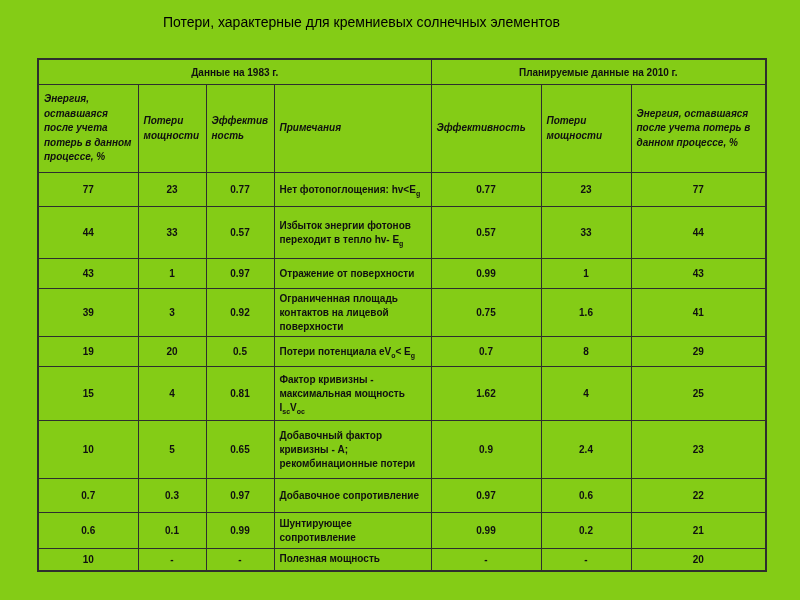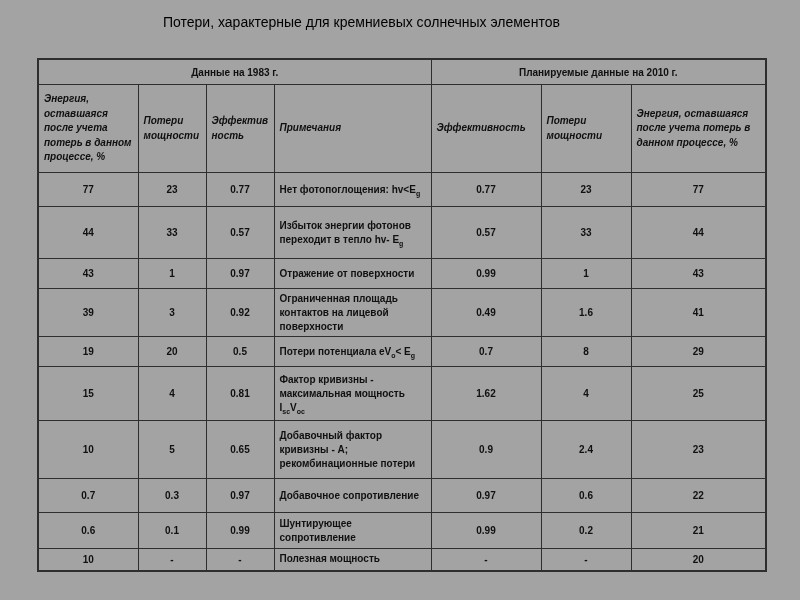--- a/index.html
+++ b/index.html
@@ -1,21 +1,21 @@
 <!DOCTYPE html>
 <html><head>
 <meta charset="utf-8">
 <style>
   html,body{margin:0;padding:0;}
   body{
     width:800px;height:600px;position:relative;background:#ffffff;
     font-family:"Liberation Sans",sans-serif;color:#111;
     -webkit-font-smoothing:antialiased;
   }
-  .slide{position:absolute;inset:0;background:#a3a3a3;}
+  .slide{position:absolute;inset:0;background:#84cc16;}
   .slide-title{
     position:absolute;left:163px;top:13px;width:440px;
     font-size:14px;line-height:1.32;color:#000;font-weight:400;
   }
   table.losses{
     position:absolute;left:37px;top:58px;width:728px;
     border-collapse:collapse;table-layout:fixed;
     border:2px solid #2e2e2e;
   }
   table.losses th, table.losses td{
@@ -87,21 +87,21 @@
           <td class="note">Отражение от поверхности</td>
           <td>0.99</td>
           <td>1</td>
           <td>43</td>
         </tr>
         <tr style="height: 48px;">
           <td>39</td>
           <td>3</td>
           <td>0.92</td>
           <td class="note">Ограниченная площадь контактов на лицевой поверхности</td>
-          <td>0.49</td>
+          <td>0.75</td>
           <td>1.6</td>
           <td>41</td>
         </tr>
         <tr style="height: 30px;">
           <td>19</td>
           <td>20</td>
           <td>0.5</td>
           <td class="note">Потери потенциала eV<sub>o</sub>&lt; E<sub>g</sub></td>
           <td>0.7</td>
           <td>8</td>

